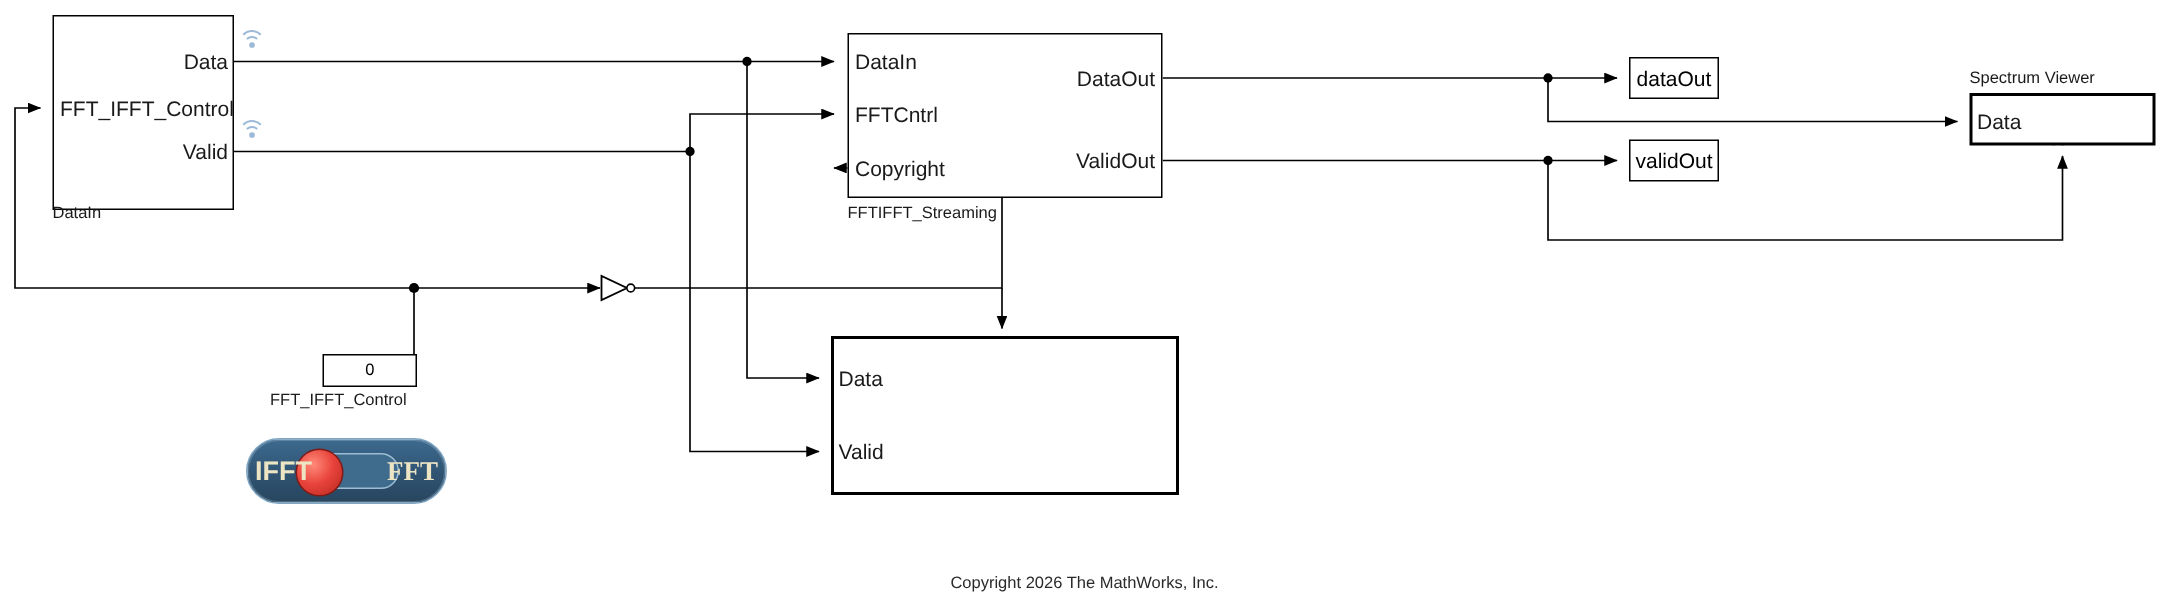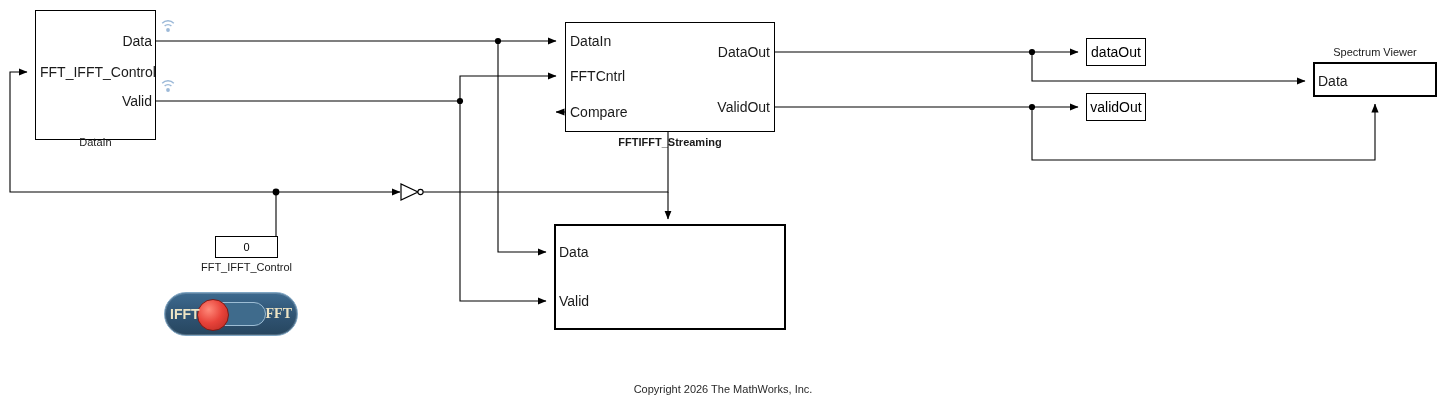--- a/index.html
+++ b/index.html
@@ -34,21 +34,21 @@
     border: 1px solid #000000;
   }
   .blk.thick {
     border-width: 2px;
   }
   .blk-caption {
     position: absolute;
     font-size: 11px;
     color: #1a1a1a;
     white-space: nowrap;
-    text-align: center;
+    text-align: left;
     line-height: 12px;
   }
   .port-label {
     position: absolute;
     font-size: 14px;
     color: #1a1a1a;
     white-space: nowrap;
     line-height: 11px;
   }
   .port-label.left {
@@ -122,21 +122,21 @@
     position: absolute;
     left: 33px; top: 7px;
     width: 30px; height: 30px;
     border-radius: 50%;
     background: radial-gradient(circle at 36% 32%, #ff8a7a 0%, #e8433a 48%, #b52720 100%);
     border: 1px solid #7d1a16;
   }
   .tg-label {
     position: absolute;
     top: 13px;
-    font-size: 14px;
+    font-size: 18px;
     font-weight: bold;
     color: #ede4c4;
     line-height: 18px;
   }
   .tg-label.lft { left: 6px; }
   .tg-label.rgt { right: 6px; font-family: Liberation Serif, serif; }
 
   
   .copyright {
     position: absolute;
@@ -224,24 +224,24 @@
     <svg viewBox="0 0 16 14" width="16" height="14" xmlns="http://www.w3.org/2000/svg">
       <path d="M2.2,4.2 A8,8 0 0 1 13.8,4.2" fill="none" stroke="#9cb9d8" stroke-width="1.4"></path>
       <path d="M4.6,7.0 A5,5 0 0 1 11.4,7.0" fill="none" stroke="#9cb9d8" stroke-width="1.4"></path>
       <circle cx="8" cy="11" r="1.9" fill="#9cb9d8"></circle>
     </svg>
   </div>
 
   <div class="blk" style="left:565px; top:22px; width:210px; height:110px;"></div>
   <div class="port-label left" style="left:570px; top:36px;">DataIn</div>
   <div class="port-label left" style="left:570px; top:71px;">FFTCntrl</div>
-  <div class="port-label left" style="left:570px; top:107px;">Compare</div>
+  <div class="port-label left" style="left:570px; top:107px;">Copyright</div>
   <div class="port-label right" style="left:690px; top:47px; width:80px;">DataOut</div>
   <div class="port-label right" style="left:690px; top:102px; width:80px;">ValidOut</div>
-  <div class="blk-caption" style="left:565px; top:136px; width:210px;font-weight:bold;">FFTIFFT_Streaming</div>
+  <div class="blk-caption" style="left:565px; top:136px; width:210px;">FFTIFFT_Streaming</div>
 
   <div class="blk thick" style="left:554px; top:224px; width:232px; height:106px;"></div>
   <div class="port-label left" style="left:559px; top:247px;">Data</div>
   <div class="port-label left" style="left:559px; top:296px;">Valid</div>
 
   <div class="const-blk" style="left:215px; top:236px; width:63px; height:22px;">
     <span>0</span>
   </div>
   <div class="blk-caption" style="left:180px; top:261px; width:133px;">FFT_IFFT_Control</div>
 

